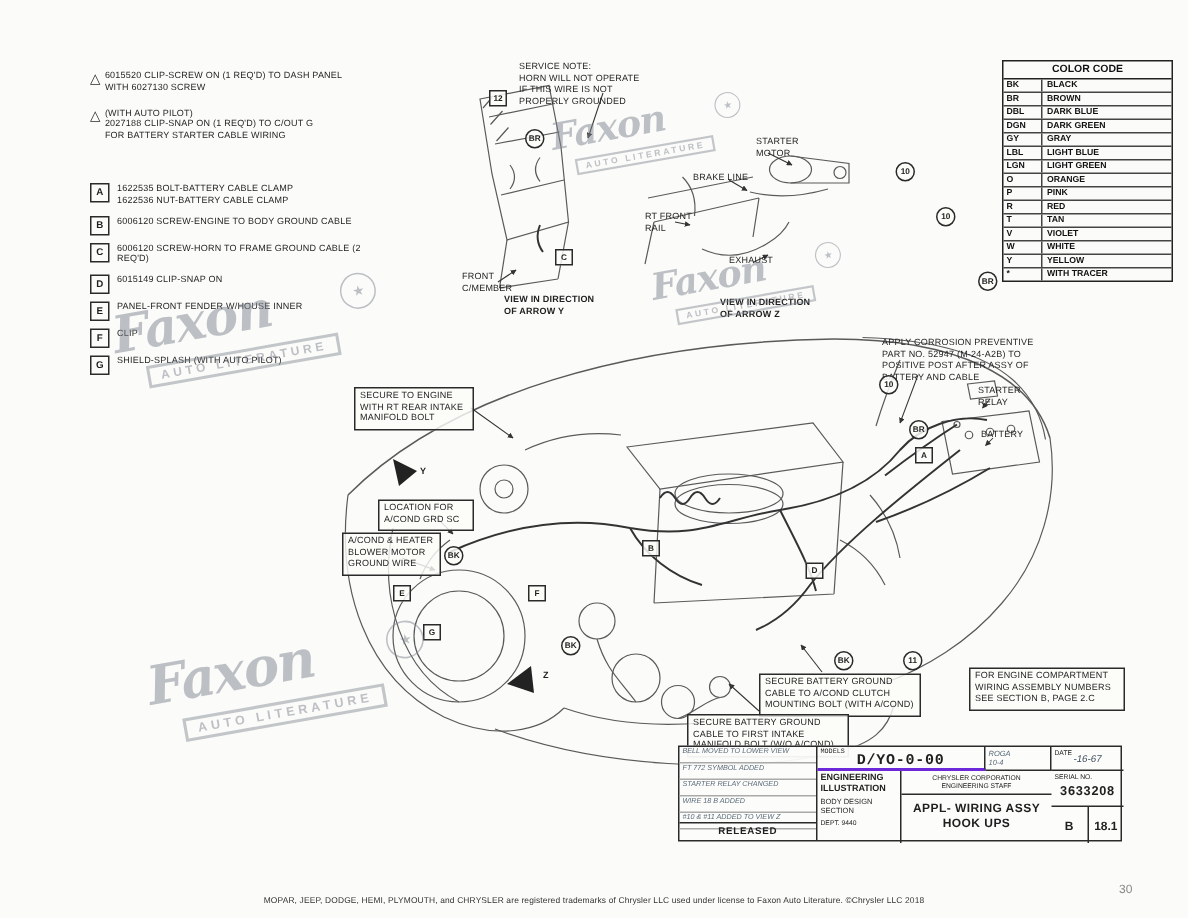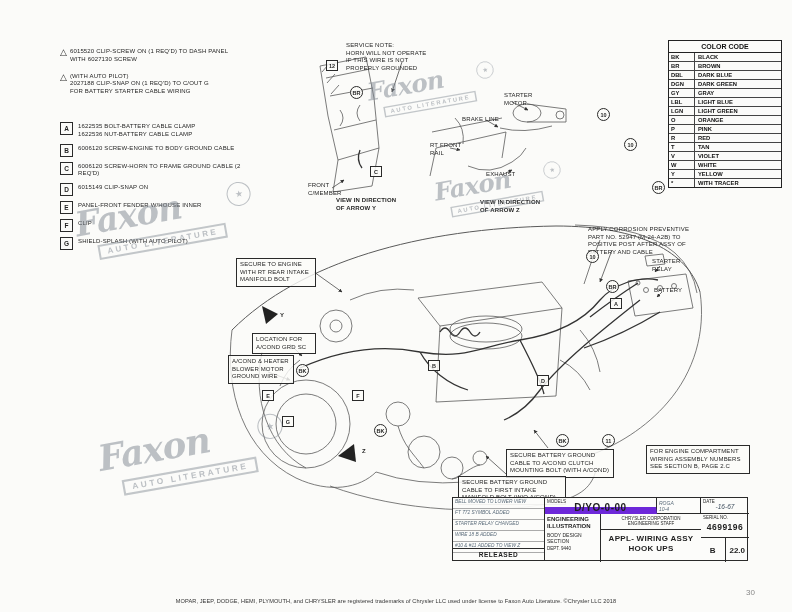--- a/index.html
+++ b/index.html
@@ -39,21 +39,21 @@
   .cc-code{font-size:5.8px;font-weight:bold;padding:1px 2px;border-right:1px solid #444;color:#111;}
   .cc-name{font-size:5.8px;font-weight:bold;padding:1px 3px;color:#111;}
 
   
   #tb{position:absolute;left:452px;top:497px;width:296px;height:64px;border:1.4px solid #2a2a2a;
       background:rgba(252,252,250,.95);box-sizing:border-box;color:#1f1f1f;}
   #tb .cell{position:absolute;box-sizing:border-box;}
   .tb-left{left:0;top:0;width:92px;height:100%;border-right:1px solid #2a2a2a;}
   .tb-note{font:italic 4.8px "Liberation Sans",sans-serif;color:#5a6b7a;padding:1px 2px;border-bottom:.5px solid #aaa;height:8px;overflow:hidden;}
   .tb-released{position:absolute;bottom:0;left:0;width:100%;border-top:1px solid #2a2a2a;font-size:6.5px;font-weight:bold;text-align:center;padding:2px 0;letter-spacing:.5px;}
-  .tb-models{left:92px;top:0;width:112px;height:16px;border-bottom:7px solid #6d28d9;border-right:1px solid #2a2a2a;}
+  .tb-models{left:92px;top:0;width:112px;height:16px;border-bottom:2px solid #6d28d9;border-right:1px solid #2a2a2a;font-family:Liberation Mono, monospace;}
   .tb-models .sm{position:absolute;left:2px;top:1px;font-size:4.5px;}
   .tb-models .big{position:absolute;left:0;top:4px;width:100%;text-align:center;font-size:10px;font-weight:bold;letter-spacing:.5px;}
   .tb-mini{left:204px;top:0;width:44px;height:16px;border-right:1px solid #2a2a2a;border-bottom:1px solid #2a2a2a;
       font:italic 5px "Liberation Sans",sans-serif;color:#5a6b7a;padding:2px;white-space:pre-line;}
   .tb-right{left:248px;top:0;width:48px;height:100%;}
   .tb-date{position:absolute;left:0;top:0;width:100%;height:16px;border-bottom:1px solid #2a2a2a;box-sizing:border-box;}
   .tb-date .sm{position:absolute;left:2px;top:1px;font-size:4.5px;}
   .tb-date .hv{position:absolute;left:0;top:5px;width:100%;text-align:center;font:italic 6.5px "Liberation Sans",sans-serif;color:#3c4c5c;}
   .tb-serial{position:absolute;left:0;top:16px;width:100%;height:24px;border-bottom:1px solid #2a2a2a;box-sizing:border-box;}
   .tb-serial .sm{position:absolute;left:2px;top:1px;font-size:4.5px;}
@@ -363,25 +363,25 @@
     </div>
     <div class="cell tb-mini">ROGA
 10-4</div>
     <div class="cell tb-right">
       <div class="tb-date">
         <div class="sm">DATE</div>
         <div class="hv">-16-67</div>
       </div>
       <div class="tb-serial">
         <div class="sm">SERIAL NO.</div>
-        <div class="num">4699196</div>
+        <div class="num">3633208</div>
       </div>
       <div class="tb-sheet">
         <div>B</div>
-        <div>22.0</div>
+        <div>18.1</div>
       </div>
     </div>
     <div class="cell tb-center">
       <div class="tb-org">
         <div class="l1" style="white-space:pre-line">ENGINEERING
 ILLUSTRATION</div>
         <div class="l2" style="white-space:pre-line">BODY DESIGN
 SECTION</div>
         <div class="l3">DEPT. 9440</div>
       </div>

